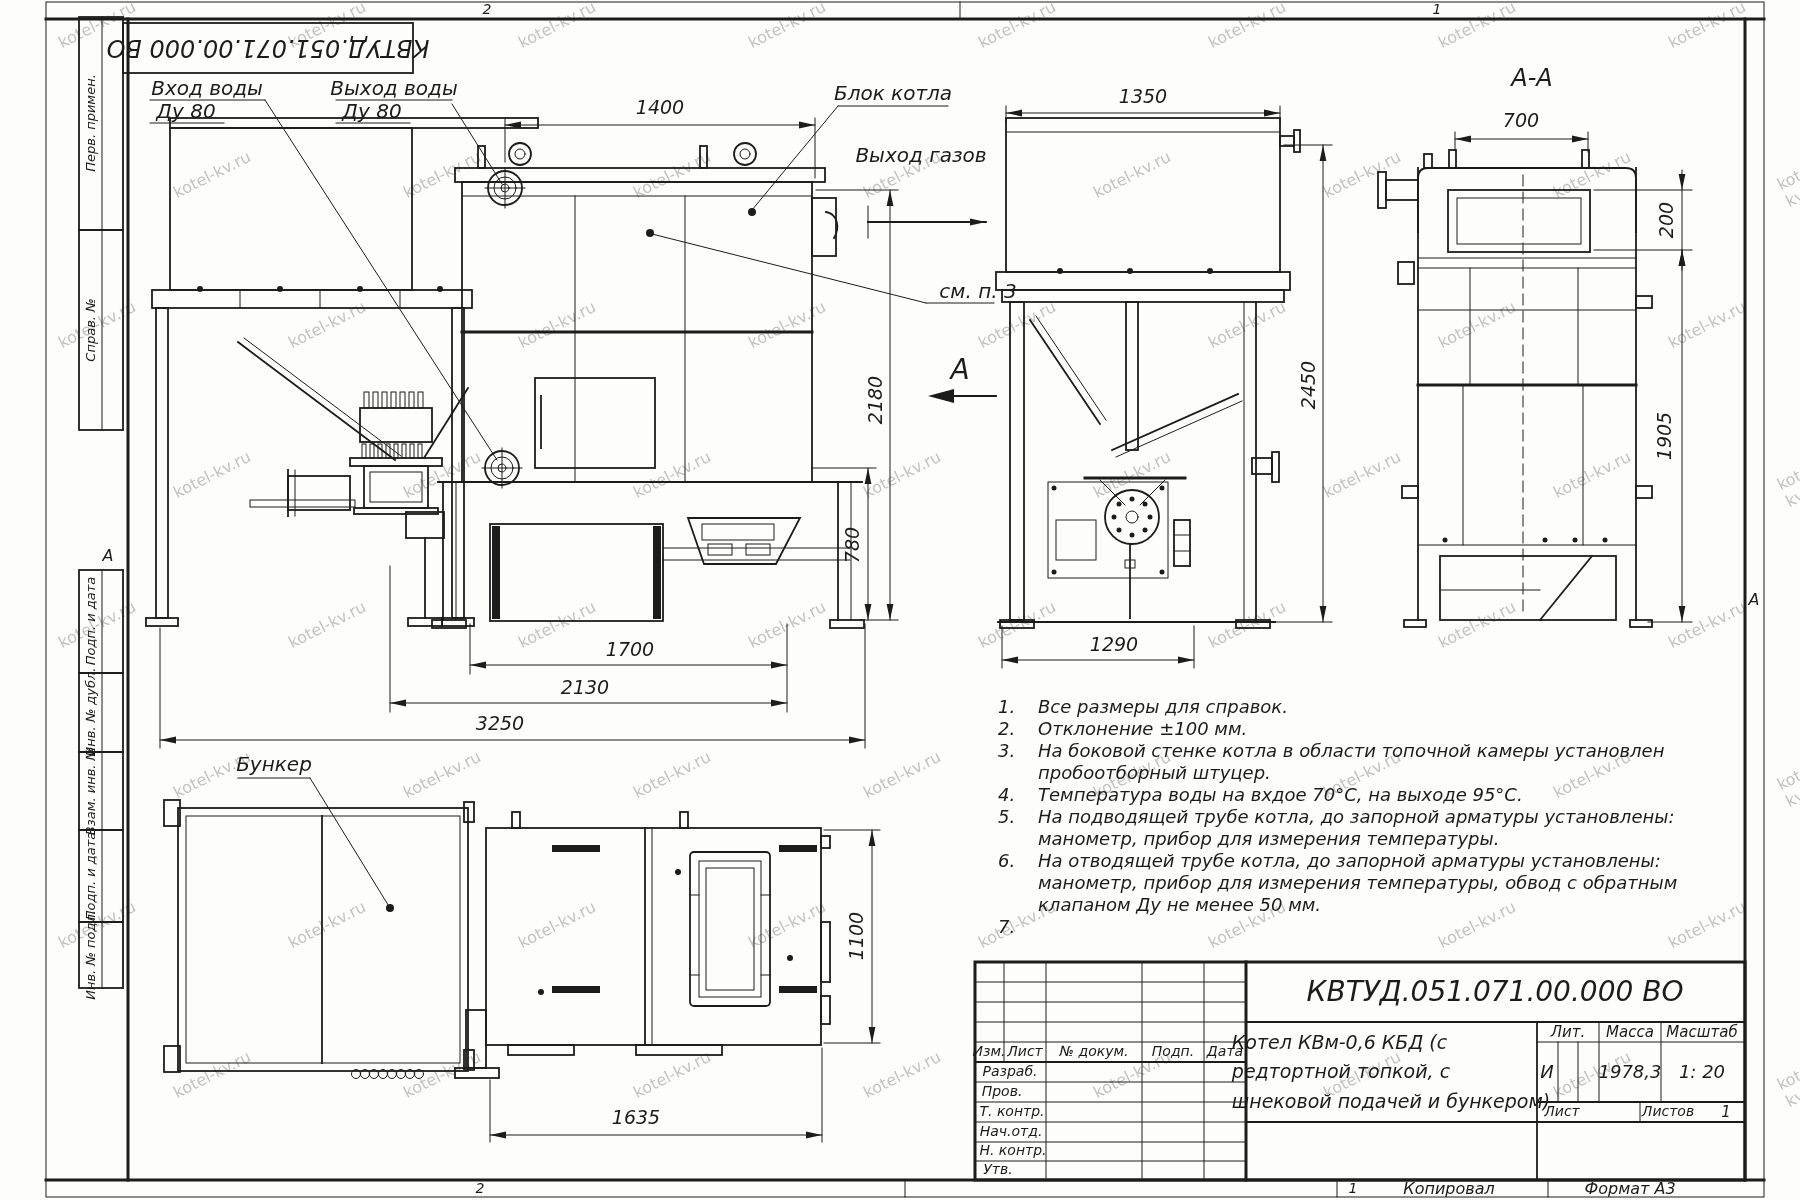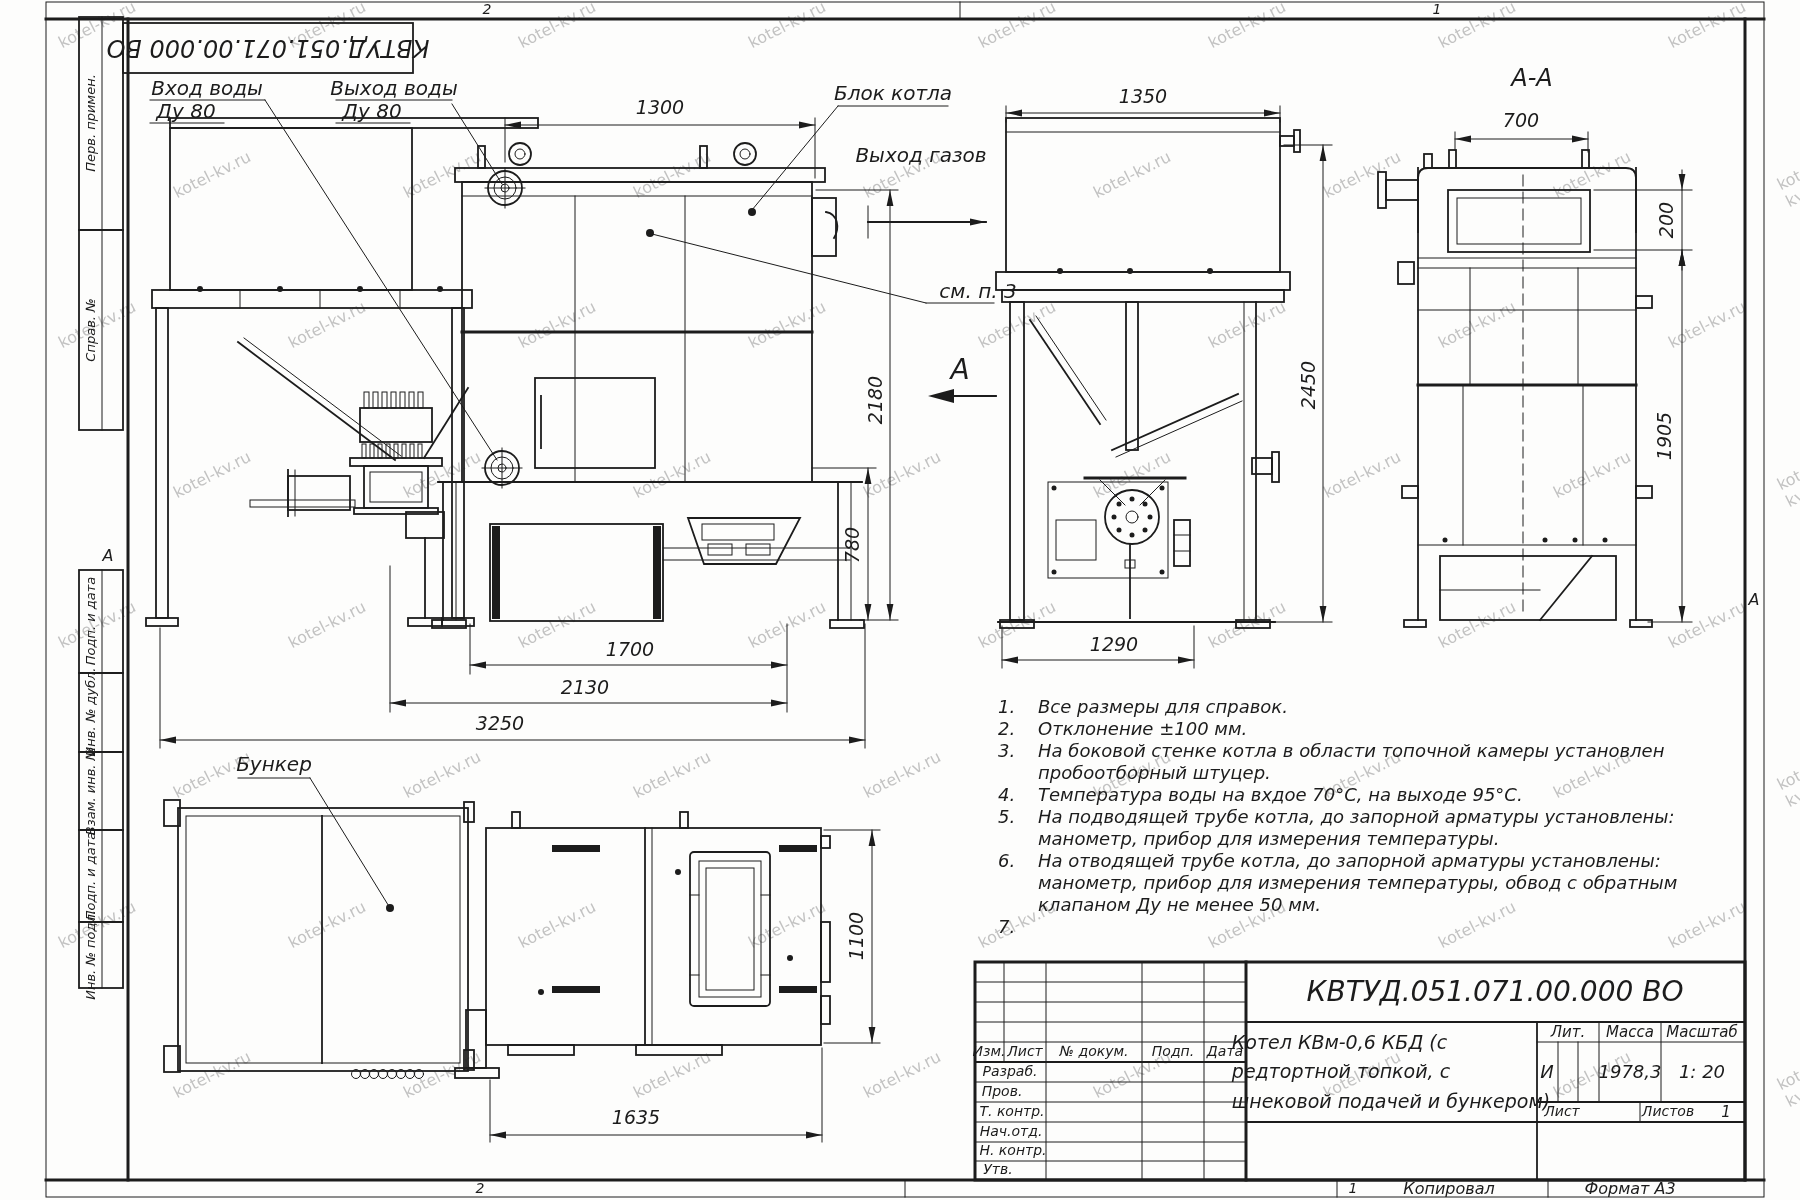--- a/index.html
+++ b/index.html
@@ -465,21 +465,21 @@
   <div class="tx f20" style="left:186px;top:111px;">Ду 80</div>
   <div class="tx f20" style="left:394px;top:88px;">Выход воды</div>
   <div class="tx f20" style="left:372px;top:111px;">Ду 80</div>
   <div class="tx f20" style="left:893px;top:93px;">Блок котла</div>
   <div class="tx f20" style="left:921px;top:155px;">Выход газов</div>
   <div class="tx f20" style="left:962px;top:291px;margin-left:16px;">см. п. 3</div>
   <div class="tx f28" style="left:960px;top:370px;">А</div>
   <div class="tx f24" style="left:1532px;top:78px;">А-А</div>
   <div class="tx f20" style="left:274px;top:764px;">Бункер</div>
 
-  <div class="tx f19" style="left:660px;top:107px;">1300</div>
+  <div class="tx f19" style="left:660px;top:107px;">1400</div>
   <div class="tx f19 r90" style="left:875px;top:400px;">2180</div>
   <div class="tx f19 r90" style="left:852px;top:545px;">780</div>
   <div class="tx f19" style="left:630px;top:649px;">1700</div>
   <div class="tx f19" style="left:585px;top:687px;">2130</div>
   <div class="tx f19" style="left:500px;top:723px;">3250</div>
   <div class="tx f19" style="left:1143px;top:96px;">1350</div>
   <div class="tx f19 r90" style="left:1308px;top:385px;">2450</div>
   <div class="tx f19" style="left:1114px;top:644px;">1290</div>
   <div class="tx f19" style="left:1521px;top:120px;">700</div>
   <div class="tx f19 r90" style="left:1666px;top:220px;">200</div>

